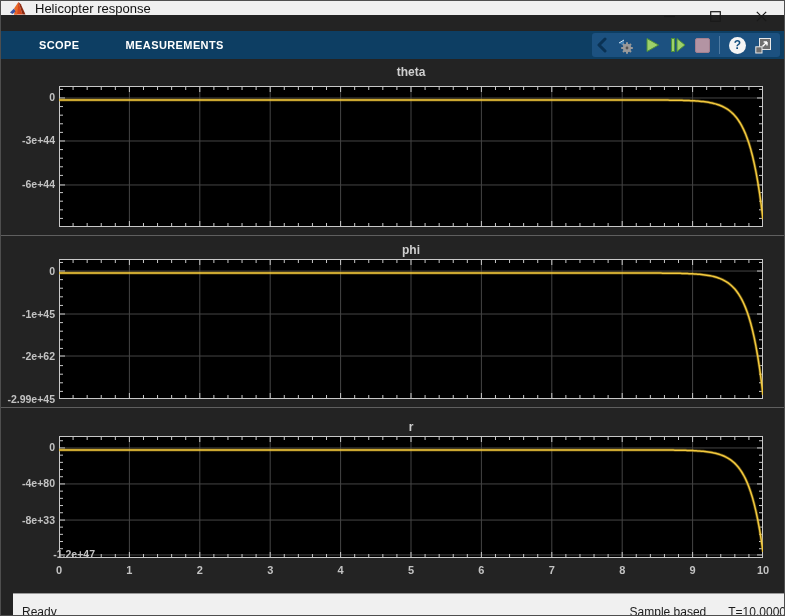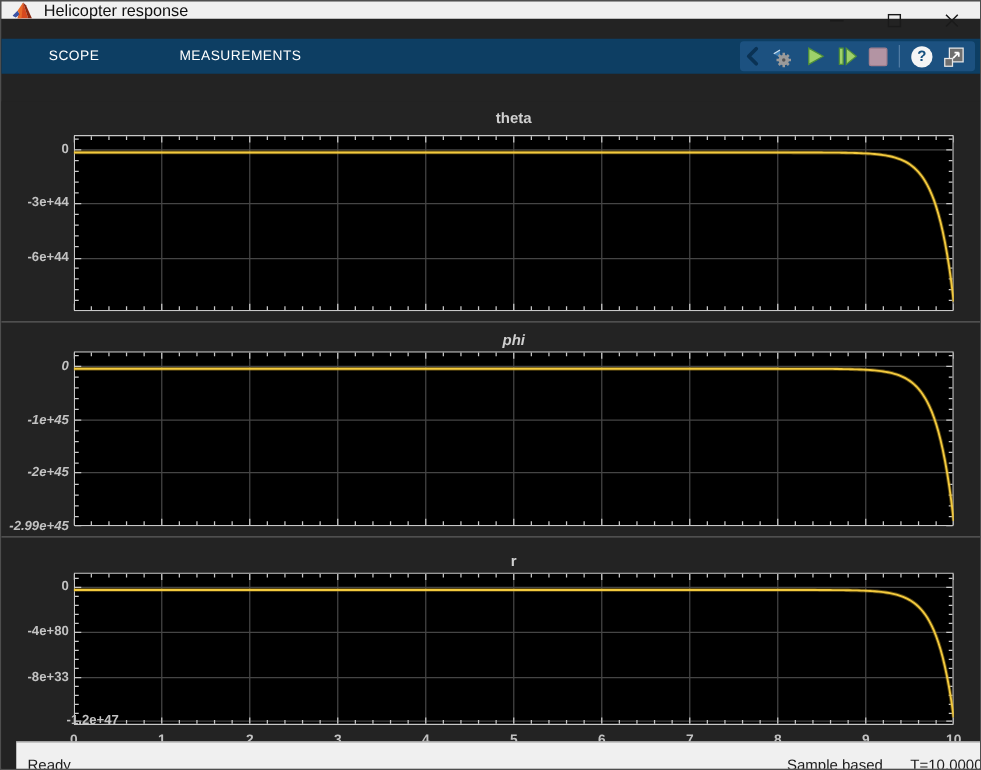--- a/index.html
+++ b/index.html
@@ -5,32 +5,32 @@
   html,body{margin:0;padding:0;background:#3a3a3a;font-family:"Liberation Sans","DejaVu Sans",sans-serif;}
   .window{position:relative;width:785px;height:616px;box-sizing:border-box;border:1px solid #4e4e4e;background:#232323;overflow:hidden;}
   
   .titlebar{position:absolute;left:0;top:0;width:100%;height:14px;background:#f0f0f0;display:flex;align-items:center;}
   .titlebar .logo{margin-left:9px;margin-right:8px;display:flex;align-items:center;}
   .titlebar .wtitle{font-size:13px;color:#111;}
   .win-buttons{position:absolute;right:0;top:0;height:30px;display:flex;}
   .win-btn{width:46px;height:30px;display:flex;align-items:center;justify-content:center;color:#1a1a1a;}
   
   .toolstrip{position:absolute;left:0;top:30px;width:100%;height:28px;background:#0d3e63;display:flex;align-items:center;}
-  .tabs{display:flex;padding-left:38px;gap:64px;}
+  .tabs{display:flex;padding-left:38px;gap:46px;font-weight:bold;}
   .tab{font-size:11px;color:#ffffff;letter-spacing:0.4px;}
   .tool-cluster{position:absolute;right:4px;top:2px;height:24px;display:flex;align-items:center;gap:9px;background:#1c5180;border-radius:3px;padding:0 8px 0 4px;}
   .tool-sep{width:1px;height:18px;background:#4f7ba3;}
   .stop-sq{width:13px;height:13px;background:#b394a3;border:1px solid #a3808f;border-radius:2px;}
   .help-circle{width:17px;height:17px;background:#f5f5f5;border-radius:50%;display:flex;align-items:center;justify-content:center;}
   .help-circle span{color:#15507f;font-weight:bold;font-size:12px;line-height:1;}
   
-  .scope{position:absolute;left:0;top:58px;width:100%;height:534px;background:#232323;margin-top:22px;}
+  .scope{position:absolute;left:0;top:58px;width:100%;height:534px;background:#232323;}
   .panel{position:absolute;left:0;width:100%;}
   .panel.p0{top:0;height:176px;}
-  .panel.p1{top:176px;height:172px;border-top:1px solid #5f5f5f;box-sizing:border-box;font-style:italic;}
+  .panel.p1{top:176px;height:172px;border-top:1px solid #5f5f5f;box-sizing:border-box;}
   .panel.p2{top:348px;height:186px;border-top:1px solid #5f5f5f;box-sizing:border-box;}
   .plot-title{position:absolute;left:58px;width:704px;text-align:center;font-size:12px;font-weight:bold;color:#cfcfcf;}
   .p0 .plot-title{top:6px;}
   .p1 .plot-title{top:7px;}
   .p2 .plot-title{top:12px;}
   .plot{position:absolute;left:58px;width:704px;}
   .p0 .plot{top:27px;height:141px;}
   .p1 .plot{top:23px;height:140px;}
   .p2 .plot{top:28px;height:122px;}
   .ytick{position:absolute;width:54px;left:0;text-align:right;font-size:10.5px;font-weight:600;color:#c2c2c2;height:13px;line-height:13px;}
@@ -439,21 +439,21 @@
             <line x1="1" y1="123.78800000000001" x2="4" y2="123.78800000000001" stroke="#c8c8c8" stroke-width="1"></line>
             <line x1="703" y1="123.78800000000001" x2="700" y2="123.78800000000001" stroke="#c8c8c8" stroke-width="1"></line>
             <line x1="1" y1="132.38400000000001" x2="4" y2="132.38400000000001" stroke="#c8c8c8" stroke-width="1"></line>
             <line x1="703" y1="132.38400000000001" x2="700" y2="132.38400000000001" stroke="#c8c8c8" stroke-width="1"></line>
             <polyline points="0.00,14.04 1.76,14.04 3.52,14.04 5.28,14.04 7.04,14.04 8.80,14.04 10.56,14.04 12.32,14.04 14.08,14.04 15.84,14.04 17.60,14.04 19.36,14.04 21.12,14.04 22.88,14.04 24.64,14.04 26.40,14.04 28.16,14.04 29.92,14.04 31.68,14.04 33.44,14.04 35.20,14.04 36.96,14.04 38.72,14.04 40.48,14.04 42.24,14.04 44.00,14.04 45.76,14.04 47.52,14.04 49.28,14.04 51.04,14.04 52.80,14.04 54.56,14.04 56.32,14.04 58.08,14.04 59.84,14.04 61.60,14.04 63.36,14.04 65.12,14.04 66.88,14.04 68.64,14.04 70.40,14.04 72.16,14.04 73.92,14.04 75.68,14.04 77.44,14.04 79.20,14.04 80.96,14.04 82.72,14.04 84.48,14.04 86.24,14.04 88.00,14.04 89.76,14.04 91.52,14.04 93.28,14.04 95.04,14.04 96.80,14.04 98.56,14.04 100.32,14.04 102.08,14.04 103.84,14.04 105.60,14.04 107.36,14.04 109.12,14.04 110.88,14.04 112.64,14.04 114.40,14.04 116.16,14.04 117.92,14.04 119.68,14.04 121.44,14.04 123.20,14.04 124.96,14.04 126.72,14.04 128.48,14.04 130.24,14.04 132.00,14.04 133.76,14.04 135.52,14.04 137.28,14.04 139.04,14.04 140.80,14.04 142.56,14.04 144.32,14.04 146.08,14.04 147.84,14.04 149.60,14.04 151.36,14.04 153.12,14.04 154.88,14.04 156.64,14.04 158.40,14.04 160.16,14.04 161.92,14.04 163.68,14.04 165.44,14.04 167.20,14.04 168.96,14.04 170.72,14.04 172.48,14.04 174.24,14.04 176.00,14.04 177.76,14.04 179.52,14.04 181.28,14.04 183.04,14.04 184.80,14.04 186.56,14.04 188.32,14.04 190.08,14.04 191.84,14.04 193.60,14.04 195.36,14.04 197.12,14.04 198.88,14.04 200.64,14.04 202.40,14.04 204.16,14.04 205.92,14.04 207.68,14.04 209.44,14.04 211.20,14.04 212.96,14.04 214.72,14.04 216.48,14.04 218.24,14.04 220.00,14.04 221.76,14.04 223.52,14.04 225.28,14.04 227.04,14.04 228.80,14.04 230.56,14.04 232.32,14.04 234.08,14.04 235.84,14.04 237.60,14.04 239.36,14.04 241.12,14.04 242.88,14.04 244.64,14.04 246.40,14.04 248.16,14.04 249.92,14.04 251.68,14.04 253.44,14.04 255.20,14.04 256.96,14.04 258.72,14.04 260.48,14.04 262.24,14.04 264.00,14.04 265.76,14.04 267.52,14.04 269.28,14.04 271.04,14.04 272.80,14.04 274.56,14.04 276.32,14.04 278.08,14.04 279.84,14.04 281.60,14.04 283.36,14.04 285.12,14.04 286.88,14.04 288.64,14.04 290.40,14.04 292.16,14.04 293.92,14.04 295.68,14.04 297.44,14.04 299.20,14.04 300.96,14.04 302.72,14.04 304.48,14.04 306.24,14.04 308.00,14.04 309.76,14.04 311.52,14.04 313.28,14.04 315.04,14.04 316.80,14.04 318.56,14.04 320.32,14.04 322.08,14.04 323.84,14.04 325.60,14.04 327.36,14.04 329.12,14.04 330.88,14.04 332.64,14.04 334.40,14.04 336.16,14.04 337.92,14.04 339.68,14.04 341.44,14.04 343.20,14.04 344.96,14.04 346.72,14.04 348.48,14.04 350.24,14.04 352.00,14.04 353.76,14.04 355.52,14.04 357.28,14.04 359.04,14.04 360.80,14.04 362.56,14.04 364.32,14.04 366.08,14.04 367.84,14.04 369.60,14.04 371.36,14.04 373.12,14.04 374.88,14.04 376.64,14.04 378.40,14.04 380.16,14.04 381.92,14.04 383.68,14.04 385.44,14.04 387.20,14.04 388.96,14.04 390.72,14.04 392.48,14.04 394.24,14.04 396.00,14.04 397.76,14.04 399.52,14.04 401.28,14.04 403.04,14.04 404.80,14.04 406.56,14.04 408.32,14.04 410.08,14.04 411.84,14.04 413.60,14.04 415.36,14.04 417.12,14.04 418.88,14.04 420.64,14.04 422.40,14.04 424.16,14.04 425.92,14.04 427.68,14.04 429.44,14.04 431.20,14.04 432.96,14.04 434.72,14.04 436.48,14.04 438.24,14.04 440.00,14.04 441.76,14.04 443.52,14.04 445.28,14.04 447.04,14.04 448.80,14.04 450.56,14.04 452.32,14.04 454.08,14.04 455.84,14.04 457.60,14.04 459.36,14.04 461.12,14.04 462.88,14.04 464.64,14.04 466.40,14.04 468.16,14.04 469.92,14.04 471.68,14.04 473.44,14.04 475.20,14.04 476.96,14.04 478.72,14.04 480.48,14.04 482.24,14.04 484.00,14.04 485.76,14.04 487.52,14.04 489.28,14.04 491.04,14.04 492.80,14.04 494.56,14.04 496.32,14.04 498.08,14.04 499.84,14.04 501.60,14.04 503.36,14.04 505.12,14.04 506.88,14.04 508.64,14.04 510.40,14.04 512.16,14.04 513.92,14.04 515.68,14.04 517.44,14.04 519.20,14.04 520.96,14.04 522.72,14.04 524.48,14.04 526.24,14.04 528.00,14.04 529.76,14.04 531.52,14.04 533.28,14.04 535.04,14.04 536.80,14.04 538.56,14.04 540.32,14.04 542.08,14.04 543.84,14.04 545.60,14.04 547.36,14.04 549.12,14.04 550.88,14.04 552.64,14.04 554.40,14.04 556.16,14.04 557.92,14.04 559.68,14.04 561.44,14.04 563.20,14.04 564.96,14.05 566.72,14.05 568.48,14.05 570.24,14.05 572.00,14.05 573.76,14.05 575.52,14.05 577.28,14.05 579.04,14.06 580.80,14.06 582.56,14.06 584.32,14.06 586.08,14.07 587.84,14.07 589.60,14.07 591.36,14.08 593.12,14.08 594.88,14.09 596.64,14.09 598.40,14.10 600.16,14.11 601.92,14.12 603.68,14.13 605.44,14.14 607.20,14.15 608.96,14.17 610.72,14.19 612.48,14.21 614.24,14.23 616.00,14.26 617.76,14.29 619.52,14.32 621.28,14.36 623.04,14.40 624.80,14.45 626.56,14.50 628.32,14.57 630.08,14.64 631.84,14.72 633.60,14.81 635.36,14.91 637.12,15.03 638.88,15.16 640.64,15.31 642.40,15.49 644.16,15.68 645.92,15.90 647.68,16.16 649.44,16.44 651.20,16.77 652.96,17.13 654.72,17.55 656.48,18.03 658.24,18.56 660.00,19.17 661.76,19.87 663.52,20.65 665.28,21.55 667.04,22.56 668.80,23.71 670.56,25.02 672.32,26.50 674.08,28.18 675.84,30.09 677.60,32.26 679.36,34.72 681.12,37.51 682.88,40.68 684.64,44.27 686.40,48.36 688.16,52.99 689.92,58.25 691.68,64.22 693.44,70.99 695.20,78.68 696.96,87.41 698.72,97.31 700.48,108.56 702.24,121.32 704.00,135.80 " fill="none" stroke="#a8861e" stroke-width="3" opacity="0.5"></polyline>
             <polyline points="0.00,14.04 1.76,14.04 3.52,14.04 5.28,14.04 7.04,14.04 8.80,14.04 10.56,14.04 12.32,14.04 14.08,14.04 15.84,14.04 17.60,14.04 19.36,14.04 21.12,14.04 22.88,14.04 24.64,14.04 26.40,14.04 28.16,14.04 29.92,14.04 31.68,14.04 33.44,14.04 35.20,14.04 36.96,14.04 38.72,14.04 40.48,14.04 42.24,14.04 44.00,14.04 45.76,14.04 47.52,14.04 49.28,14.04 51.04,14.04 52.80,14.04 54.56,14.04 56.32,14.04 58.08,14.04 59.84,14.04 61.60,14.04 63.36,14.04 65.12,14.04 66.88,14.04 68.64,14.04 70.40,14.04 72.16,14.04 73.92,14.04 75.68,14.04 77.44,14.04 79.20,14.04 80.96,14.04 82.72,14.04 84.48,14.04 86.24,14.04 88.00,14.04 89.76,14.04 91.52,14.04 93.28,14.04 95.04,14.04 96.80,14.04 98.56,14.04 100.32,14.04 102.08,14.04 103.84,14.04 105.60,14.04 107.36,14.04 109.12,14.04 110.88,14.04 112.64,14.04 114.40,14.04 116.16,14.04 117.92,14.04 119.68,14.04 121.44,14.04 123.20,14.04 124.96,14.04 126.72,14.04 128.48,14.04 130.24,14.04 132.00,14.04 133.76,14.04 135.52,14.04 137.28,14.04 139.04,14.04 140.80,14.04 142.56,14.04 144.32,14.04 146.08,14.04 147.84,14.04 149.60,14.04 151.36,14.04 153.12,14.04 154.88,14.04 156.64,14.04 158.40,14.04 160.16,14.04 161.92,14.04 163.68,14.04 165.44,14.04 167.20,14.04 168.96,14.04 170.72,14.04 172.48,14.04 174.24,14.04 176.00,14.04 177.76,14.04 179.52,14.04 181.28,14.04 183.04,14.04 184.80,14.04 186.56,14.04 188.32,14.04 190.08,14.04 191.84,14.04 193.60,14.04 195.36,14.04 197.12,14.04 198.88,14.04 200.64,14.04 202.40,14.04 204.16,14.04 205.92,14.04 207.68,14.04 209.44,14.04 211.20,14.04 212.96,14.04 214.72,14.04 216.48,14.04 218.24,14.04 220.00,14.04 221.76,14.04 223.52,14.04 225.28,14.04 227.04,14.04 228.80,14.04 230.56,14.04 232.32,14.04 234.08,14.04 235.84,14.04 237.60,14.04 239.36,14.04 241.12,14.04 242.88,14.04 244.64,14.04 246.40,14.04 248.16,14.04 249.92,14.04 251.68,14.04 253.44,14.04 255.20,14.04 256.96,14.04 258.72,14.04 260.48,14.04 262.24,14.04 264.00,14.04 265.76,14.04 267.52,14.04 269.28,14.04 271.04,14.04 272.80,14.04 274.56,14.04 276.32,14.04 278.08,14.04 279.84,14.04 281.60,14.04 283.36,14.04 285.12,14.04 286.88,14.04 288.64,14.04 290.40,14.04 292.16,14.04 293.92,14.04 295.68,14.04 297.44,14.04 299.20,14.04 300.96,14.04 302.72,14.04 304.48,14.04 306.24,14.04 308.00,14.04 309.76,14.04 311.52,14.04 313.28,14.04 315.04,14.04 316.80,14.04 318.56,14.04 320.32,14.04 322.08,14.04 323.84,14.04 325.60,14.04 327.36,14.04 329.12,14.04 330.88,14.04 332.64,14.04 334.40,14.04 336.16,14.04 337.92,14.04 339.68,14.04 341.44,14.04 343.20,14.04 344.96,14.04 346.72,14.04 348.48,14.04 350.24,14.04 352.00,14.04 353.76,14.04 355.52,14.04 357.28,14.04 359.04,14.04 360.80,14.04 362.56,14.04 364.32,14.04 366.08,14.04 367.84,14.04 369.60,14.04 371.36,14.04 373.12,14.04 374.88,14.04 376.64,14.04 378.40,14.04 380.16,14.04 381.92,14.04 383.68,14.04 385.44,14.04 387.20,14.04 388.96,14.04 390.72,14.04 392.48,14.04 394.24,14.04 396.00,14.04 397.76,14.04 399.52,14.04 401.28,14.04 403.04,14.04 404.80,14.04 406.56,14.04 408.32,14.04 410.08,14.04 411.84,14.04 413.60,14.04 415.36,14.04 417.12,14.04 418.88,14.04 420.64,14.04 422.40,14.04 424.16,14.04 425.92,14.04 427.68,14.04 429.44,14.04 431.20,14.04 432.96,14.04 434.72,14.04 436.48,14.04 438.24,14.04 440.00,14.04 441.76,14.04 443.52,14.04 445.28,14.04 447.04,14.04 448.80,14.04 450.56,14.04 452.32,14.04 454.08,14.04 455.84,14.04 457.60,14.04 459.36,14.04 461.12,14.04 462.88,14.04 464.64,14.04 466.40,14.04 468.16,14.04 469.92,14.04 471.68,14.04 473.44,14.04 475.20,14.04 476.96,14.04 478.72,14.04 480.48,14.04 482.24,14.04 484.00,14.04 485.76,14.04 487.52,14.04 489.28,14.04 491.04,14.04 492.80,14.04 494.56,14.04 496.32,14.04 498.08,14.04 499.84,14.04 501.60,14.04 503.36,14.04 505.12,14.04 506.88,14.04 508.64,14.04 510.40,14.04 512.16,14.04 513.92,14.04 515.68,14.04 517.44,14.04 519.20,14.04 520.96,14.04 522.72,14.04 524.48,14.04 526.24,14.04 528.00,14.04 529.76,14.04 531.52,14.04 533.28,14.04 535.04,14.04 536.80,14.04 538.56,14.04 540.32,14.04 542.08,14.04 543.84,14.04 545.60,14.04 547.36,14.04 549.12,14.04 550.88,14.04 552.64,14.04 554.40,14.04 556.16,14.04 557.92,14.04 559.68,14.04 561.44,14.04 563.20,14.04 564.96,14.05 566.72,14.05 568.48,14.05 570.24,14.05 572.00,14.05 573.76,14.05 575.52,14.05 577.28,14.05 579.04,14.06 580.80,14.06 582.56,14.06 584.32,14.06 586.08,14.07 587.84,14.07 589.60,14.07 591.36,14.08 593.12,14.08 594.88,14.09 596.64,14.09 598.40,14.10 600.16,14.11 601.92,14.12 603.68,14.13 605.44,14.14 607.20,14.15 608.96,14.17 610.72,14.19 612.48,14.21 614.24,14.23 616.00,14.26 617.76,14.29 619.52,14.32 621.28,14.36 623.04,14.40 624.80,14.45 626.56,14.50 628.32,14.57 630.08,14.64 631.84,14.72 633.60,14.81 635.36,14.91 637.12,15.03 638.88,15.16 640.64,15.31 642.40,15.49 644.16,15.68 645.92,15.90 647.68,16.16 649.44,16.44 651.20,16.77 652.96,17.13 654.72,17.55 656.48,18.03 658.24,18.56 660.00,19.17 661.76,19.87 663.52,20.65 665.28,21.55 667.04,22.56 668.80,23.71 670.56,25.02 672.32,26.50 674.08,28.18 675.84,30.09 677.60,32.26 679.36,34.72 681.12,37.51 682.88,40.68 684.64,44.27 686.40,48.36 688.16,52.99 689.92,58.25 691.68,64.22 693.44,70.99 695.20,78.68 696.96,87.41 698.72,97.31 700.48,108.56 702.24,121.32 704.00,135.80 " fill="none" stroke="#f3ca3e" stroke-width="1.5"></polyline>
           </svg>
         </div>
     <div class="ytick" style="top: 28.54px;">0</div>
         <div class="ytick" style="top: 71.52px;">-1e+45</div>
-        <div class="ytick" style="top: 113.52px;">-2e+45</div>
+        <div class="ytick" style="top: 113.52px;">-2e+62</div>
         <div class="ytick" style="top: 156.5px;">-2.99e+45</div>
       </div>
     <div class="panel p2">
       <div class="plot-title">r</div>
       <div class="plot">
           <svg width="704" height="122" viewBox="0 0 704 122" style="display: block;">
             <rect x="0.5" y="0.5" width="703" height="121" fill="#000000" stroke="#c8c8c8"></rect>
             <line x1="70.4" y1="1" x2="70.4" y2="121" stroke="#454545" stroke-width="1"></line>
             <line x1="140.8" y1="1" x2="140.8" y2="121" stroke="#454545" stroke-width="1"></line>
             <line x1="211.2" y1="1" x2="211.2" y2="121" stroke="#454545" stroke-width="1"></line>

